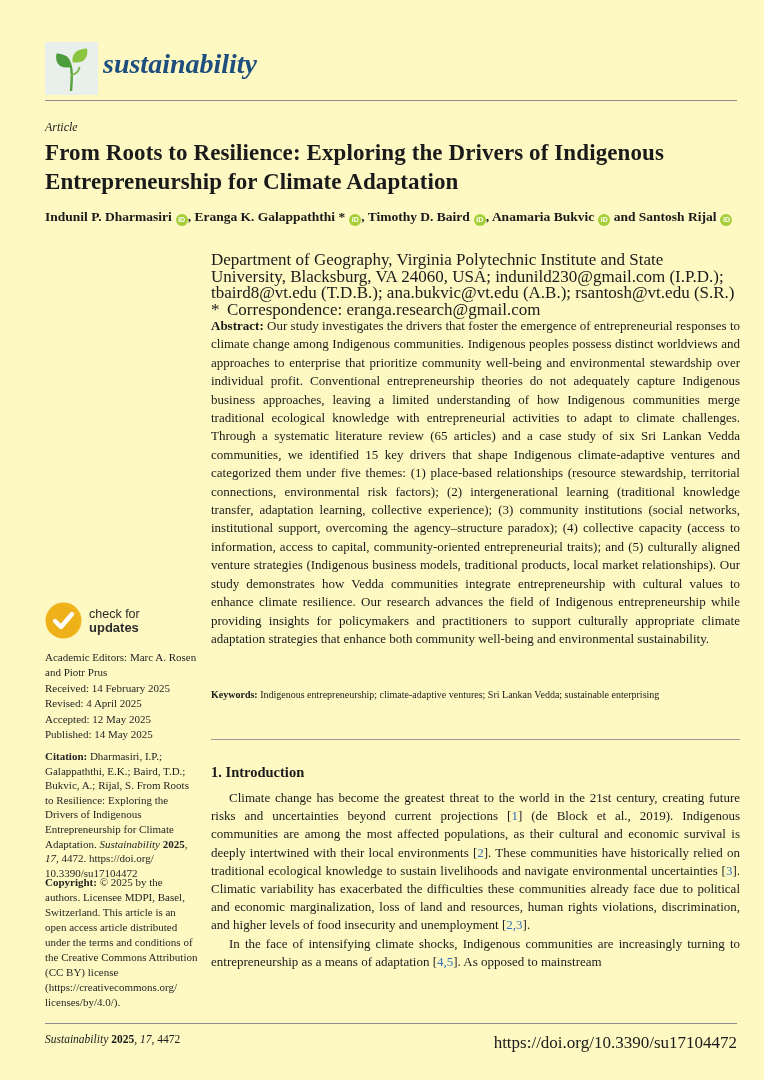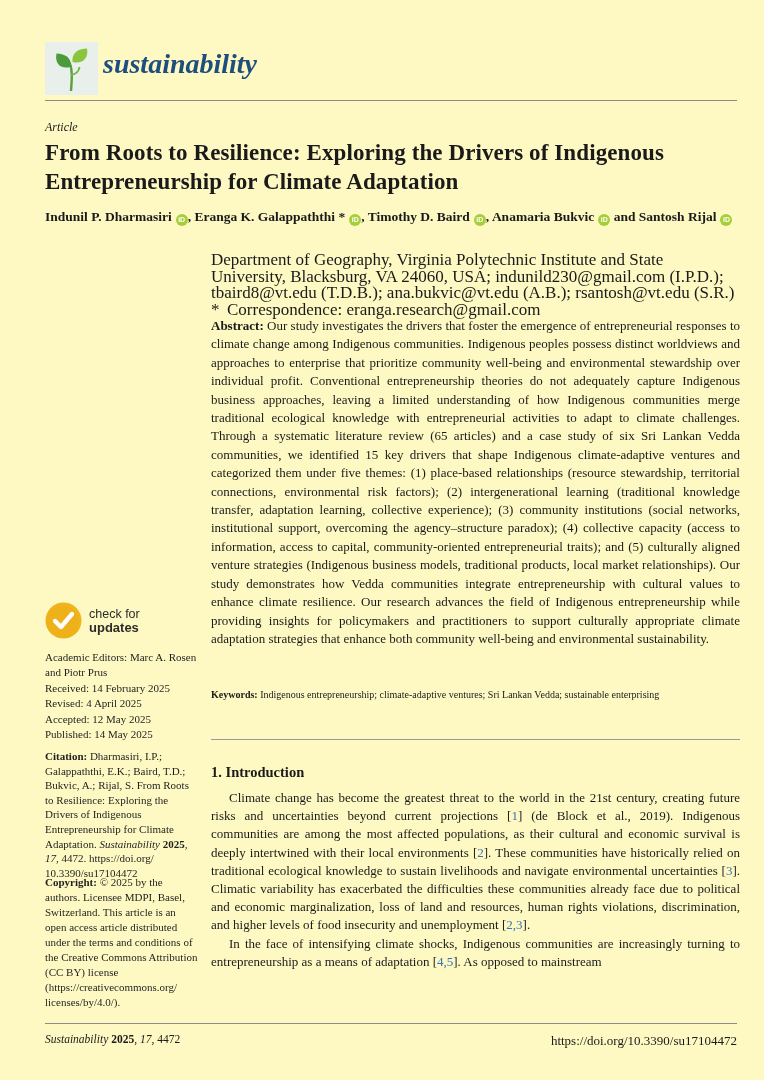--- a/index.html
+++ b/index.html
@@ -48,21 +48,21 @@
   .badge-text { font-family:"Liberation Sans", sans-serif; font-size:12.5px; line-height:14px; color:#2b2b2b; }
   .badge-text .b { font-size:13px; }
   .side { position:absolute; left:45px; width:153px; font-size:11px; line-height:15.3px; color:#1f1f1f; }
   .side-editors { top:650px; }
   .side-dates { top:681px; }
   .side-citation { top:749px; line-height:14.6px; overflow-wrap:anywhere; }
   .side-copyright { top:875px; line-height:15.0px; overflow-wrap:anywhere; }
   
   .footer-rule { position:absolute; left:45px; top:1023px; width:692px; height:1px; background:#8c8c8c; }
   .footer-left { position:absolute; left:45px; top:1033px; font-size:11.5px; }
-  .footer-right { position:absolute; right:27px; top:1033px; font-size:13px; }
+  .footer-right { position:absolute; right:27px; top:1033px; font-size:17px; }
 </style>
 </head>
 <body>
 
 <div id="page">
 
   <div class="logo-box">
     <svg width="53" height="53" viewBox="0 0 53 53">
       <path d="M26 49 C26.5 40 28 32 25.5 23 C24.5 19 23 17 21 15" stroke="#58a13c" stroke-width="2.4" fill="none"></path>
       <path d="M25.5 25 C15 27.5 9.5 21 11.5 11.5 C20.5 11.5 26.5 16.5 25.5 25 Z" fill="#4a9d3a"></path>

